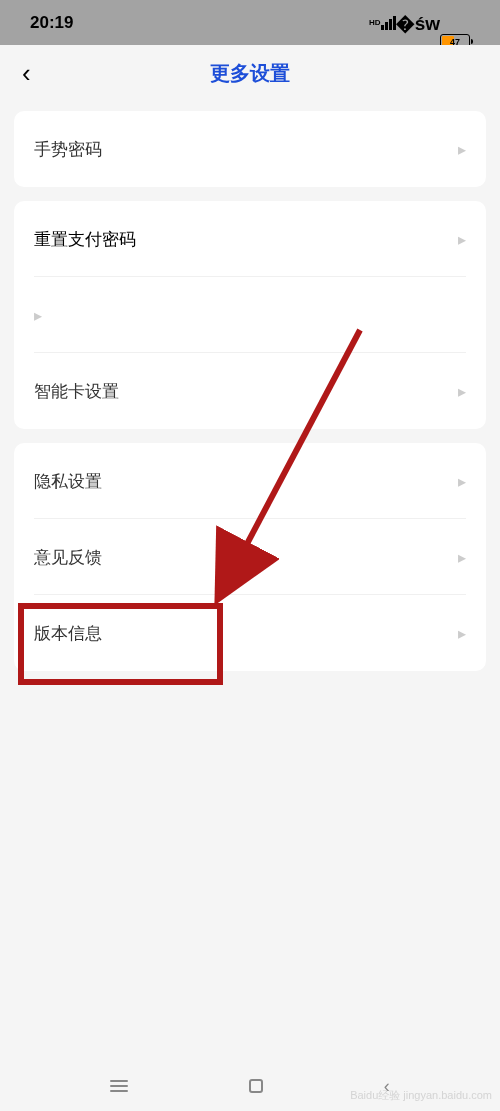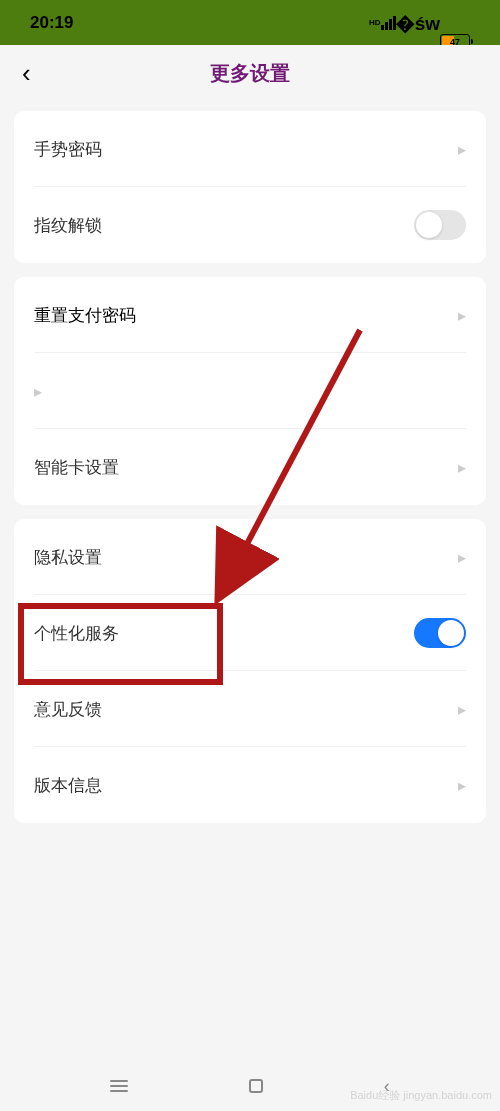--- a/index.html
+++ b/index.html
@@ -14,21 +14,21 @@
       background: #f5f5f5;
       position: relative;
       overflow: hidden;
     }
     .status-bar {
       height: 45px;
       display: flex;
       align-items: center;
       justify-content: space-between;
       padding: 0 30px;
-      background: #4d7c0f;
+      background: #a3a3a3;
       font-size: 17px;
       font-weight: 600;
       color: #000;
     }
     .status-right {
       display: flex;
       align-items: center;
       gap: 0;
     }
     .signal-bars {
@@ -97,21 +97,21 @@
     .back-btn {
       position: absolute;
       left: 22px;
       font-size: 26px;
       color: #000;
       font-weight: 300;
     }
     .nav-title {
       font-size: 20px;
       font-weight: 600;
-      color: #701a75;
+      color: #1d4ed8;
     }
     .content {
       padding: 10px 14px 0 14px;
     }
     .group {
       background: #fff;
       border-radius: 10px;
       margin-bottom: 14px;
       overflow: hidden;
     }
@@ -256,48 +256,40 @@
   <span class="nav-title">更多设置</span>
 </div>
 
 <div class="content">
 
   <div class="group">
     <div class="item">
       <span class="item-label">手势密码</span>
       <span class="chevron">▸</span>
     </div>
-    <div class="item">
-      <span class="item-label">指纹解锁</span>
-      <div class="toggle off"></div>
-    </div>
   </div>
 
   <div class="group">
     <div class="item">
       <span class="item-label disabled">重置支付密码</span>
       <span class="chevron">▸</span>
     </div>
     <div class="item">
       <span class="chevron">▸</span>
     </div>
     <div class="item">
       <span class="item-label">智能卡设置</span>
       <span class="chevron">▸</span>
     </div>
   </div>
 
   <div class="group">
     <div class="item">
       <span class="item-label">隐私设置</span>
       <span class="chevron">▸</span>
-    </div>
-    <div class="item">
-      <span class="item-label">个性化服务</span>
-      <div class="toggle on"></div>
     </div>
     <div class="item">
       <span class="item-label">意见反馈</span>
       <span class="chevron">▸</span>
     </div>
     <div class="item">
       <span class="item-label">版本信息</span>
       <span class="chevron">▸</span>
     </div>
   </div>

